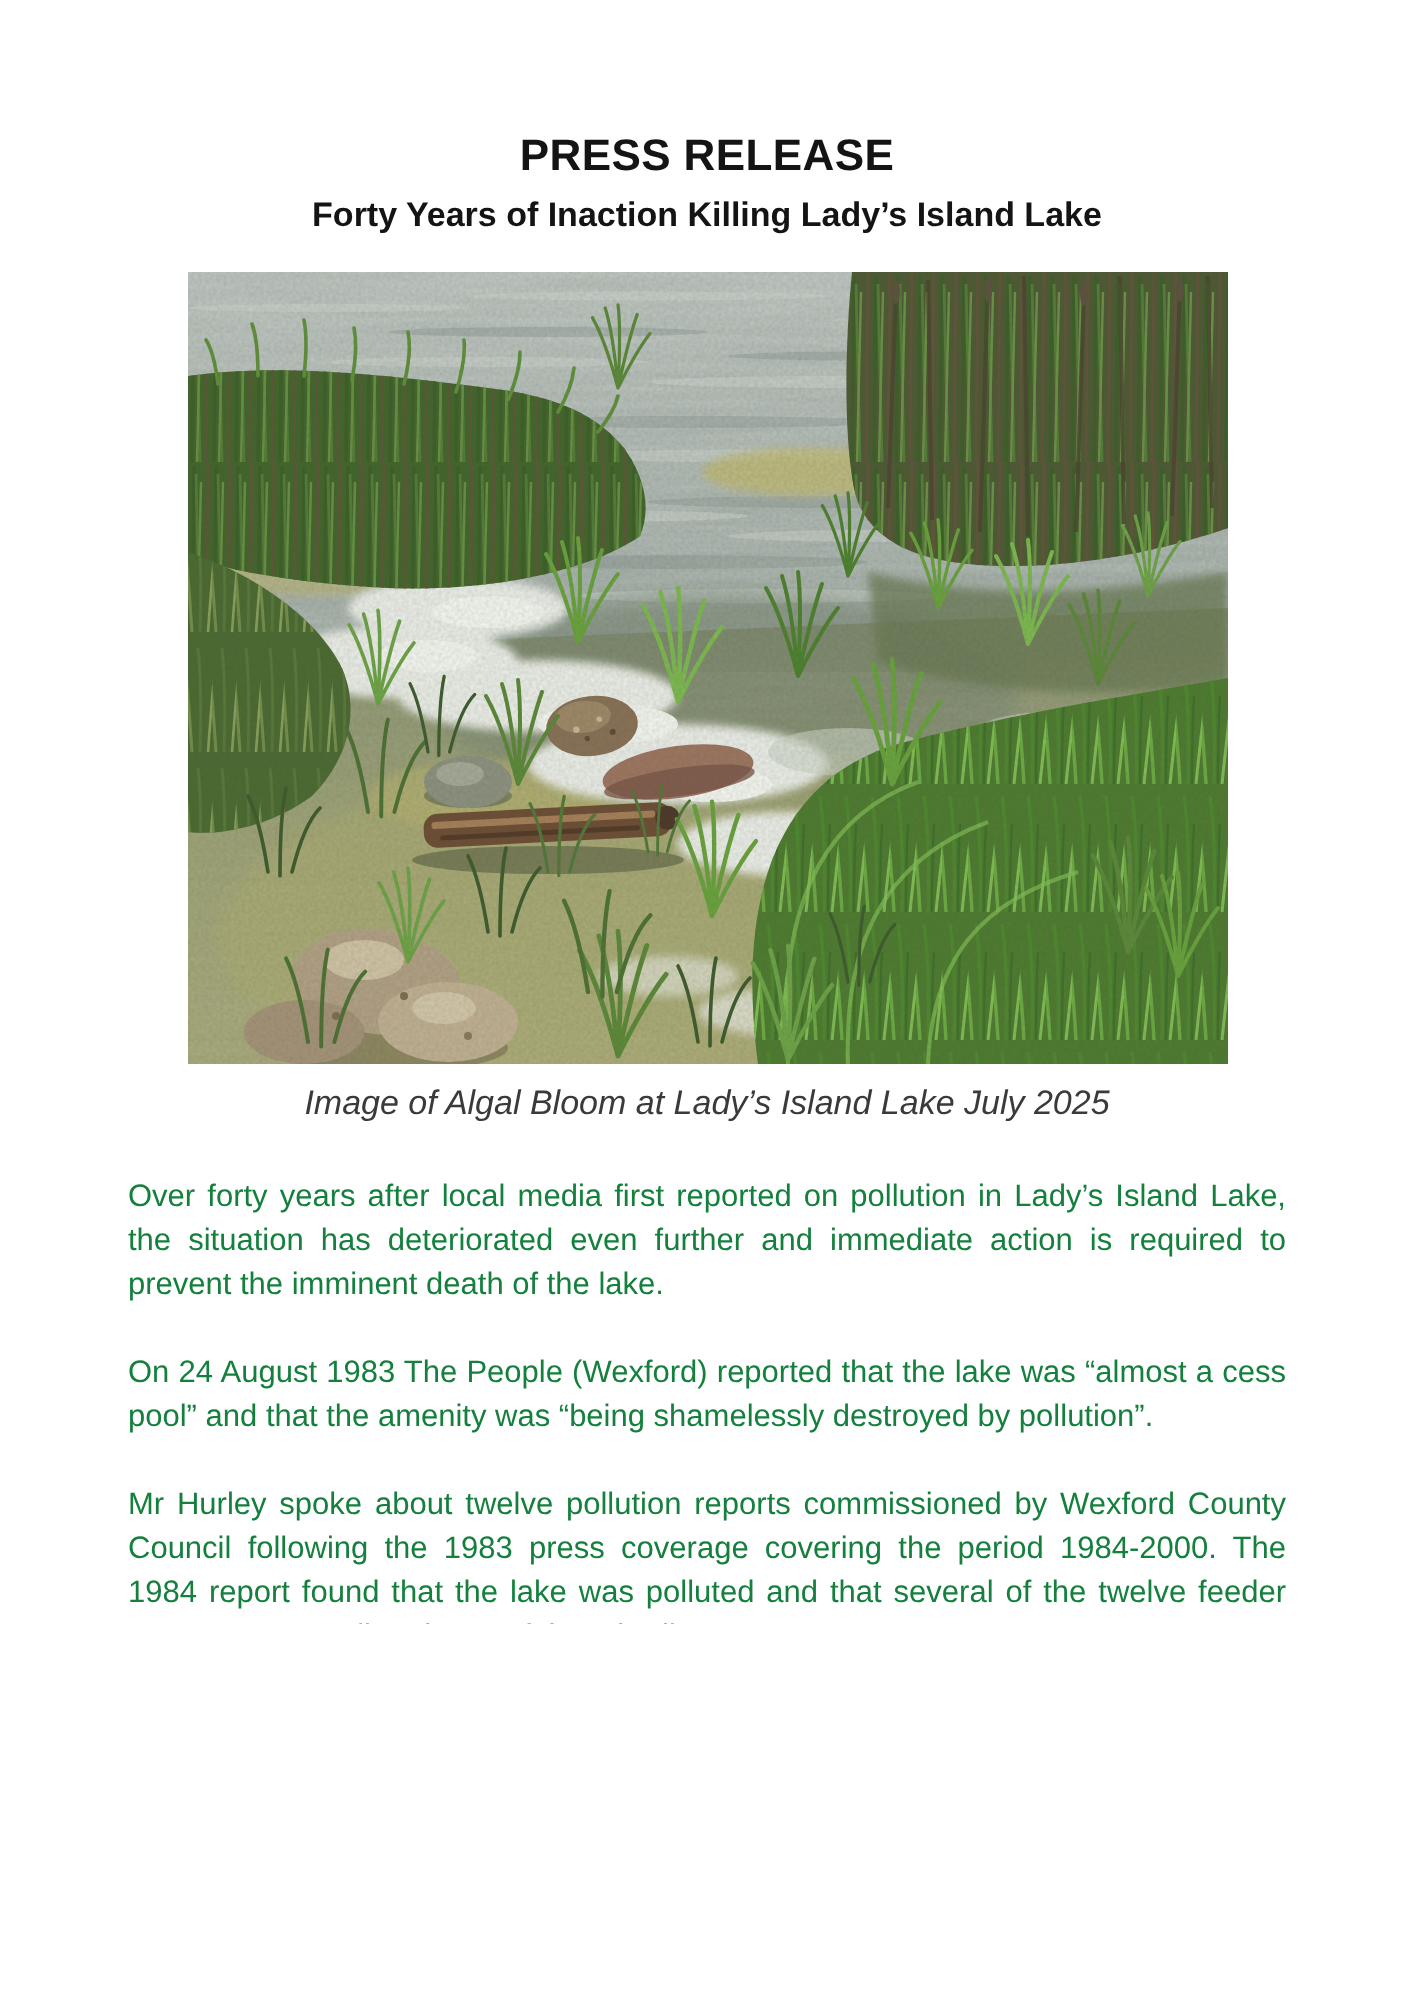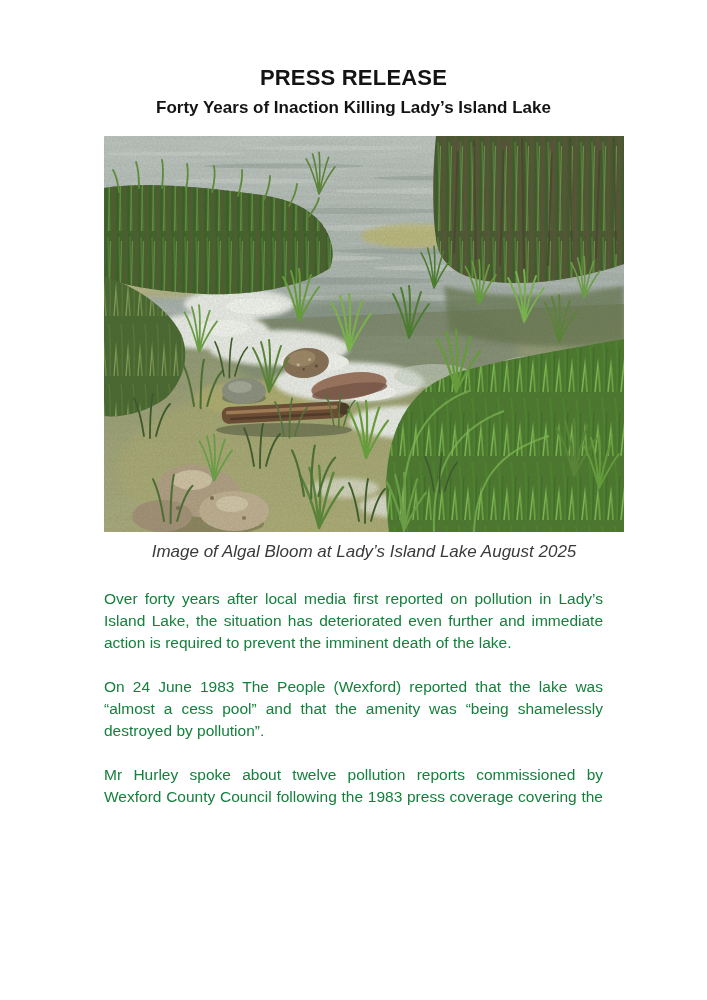--- a/index.html
+++ b/index.html
@@ -1,21 +1,21 @@
 <!DOCTYPE html>
 <html><head>
 <meta charset="utf-8">
 <style>
   html,body{margin:0;padding:0;}
   body{
     width:707px;height:1000px;background:#ffffff;
     font-family:"Liberation Sans",sans-serif;color:#3a3a3a;
     -webkit-font-smoothing:antialiased;
   }
-  .page{width:707px;height:812px;box-sizing:border-box;padding:0 104px;overflow:hidden;}
+  .page{width:707px;height:812px;box-sizing:border-box;padding:0 64px;overflow:hidden;}
   h1.title{
     margin:64px 0 4px;text-align:center;color:#141414;
     font-size:22px;line-height:28px;font-weight:bold;letter-spacing:.2px;
   }
   h2.subtitle{
     margin:0;text-align:center;color:#141414;
     font-size:17px;line-height:24px;font-weight:bold;
   }
   figure{margin:16px auto 0;width:520px;}
   .photo{width:520px;height:396px;overflow:hidden;background:#a7b1ac;}
@@ -255,22 +255,22 @@
           <use href="#sparse" transform="translate(60,385) scale(1.1)" stroke="#4e7236"></use>
           <use href="#sparse" transform="translate(180,300) scale(0.9)" stroke="#55793a"></use>
           <use href="#sparse" transform="translate(120,240) scale(0.9)" stroke="#3f5c2e"></use>
           <use href="#sparse" transform="translate(230,290) scale(0.8)" stroke="#55793a"></use>
           <use href="#sparse" transform="translate(330,355) scale(0.9)" stroke="#3f5c2e"></use>
         </g>
 
         <rect x="0" y="0" width="520" height="396" filter="url(#grainF)" opacity="0.45"></rect>
       </svg>
     </div>
-    <figcaption>Image of Algal Bloom at Lady’s Island Lake August 2025</figcaption>
+    <figcaption>Image of Algal Bloom at Lady’s Island Lake July 2025</figcaption>
   </figure>
 
   <section class="bodytext">
     <p>Over forty years after local media first reported on pollution in Lady’s Island Lake, the situation has deteriorated even further and immediate action is required to prevent the imminent death of the lake.</p>
-    <p>On 24 June 1983 The People (Wexford) reported that the lake was “almost a cess pool” and that the amenity was “being shamelessly destroyed by pollution”.</p>
+    <p>On 24 August 1983 The People (Wexford) reported that the lake was “almost a cess pool” and that the amenity was “being shamelessly destroyed by pollution”.</p>
     <p>Mr Hurley spoke about twelve pollution reports commissioned by Wexford County Council following the 1983 press coverage covering the period 1984-2000. The 1984 report found that the lake was polluted and that several of the twelve feeder streams were polluted, two of them badly.</p>
   </section>
 
 </main>
 
 </body></html>

